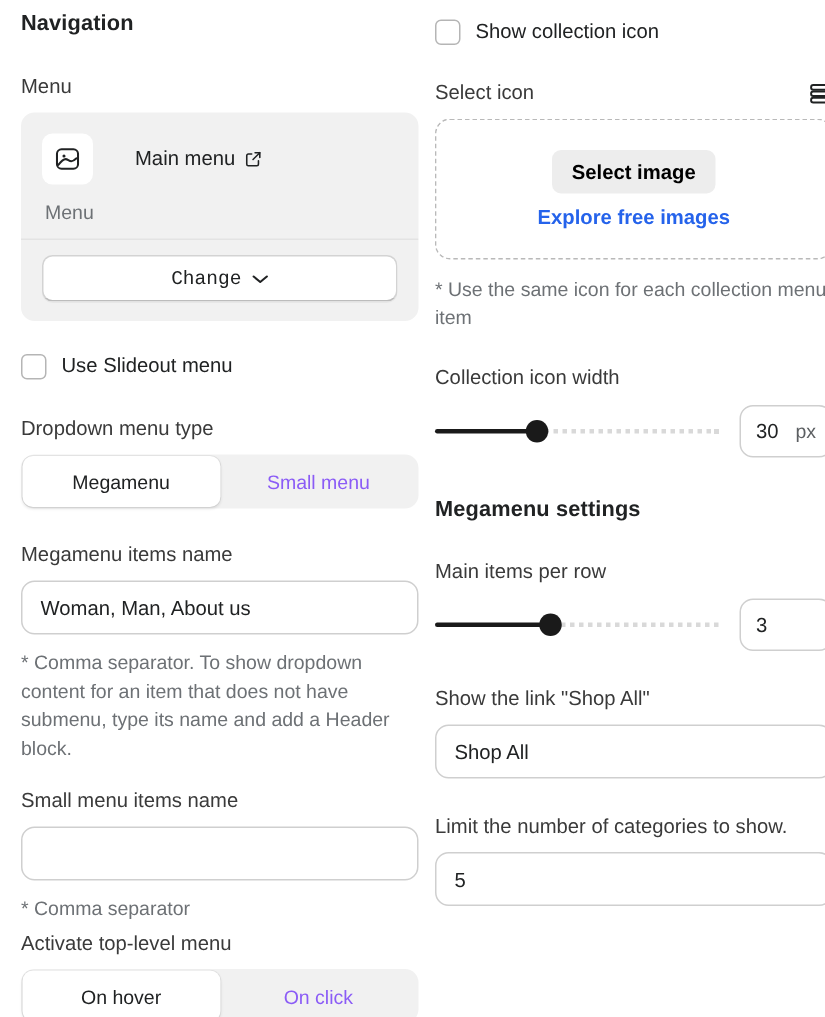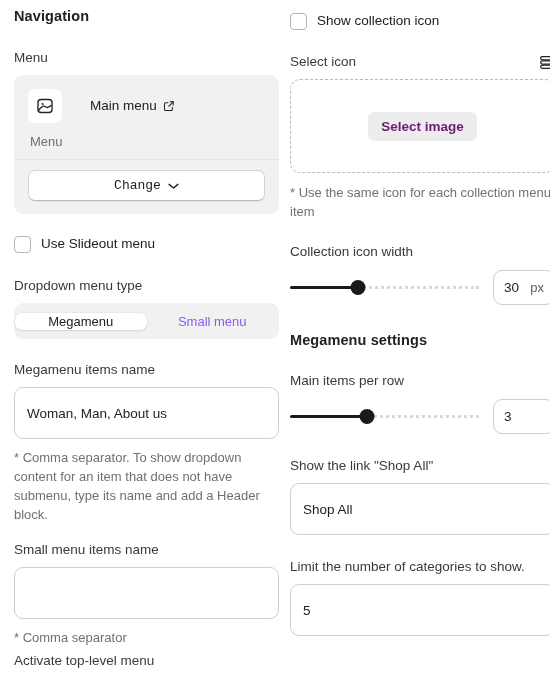--- a/index.html
+++ b/index.html
@@ -115,21 +115,20 @@
   }
   .checkrow .label { font-size: 13.5px; color: #202223; }
 
   
   .segmented {
     display: flex;
     background: #f1f1f1;
     border-radius: 9px;
     padding: 1px;
     height: 36px;
-    align-items: center;
   }
   .seg {
     flex: 1;
     display: flex; align-items: center; justify-content: center;
     font-size: 13px;
     color: #8b5cf6;
     border-radius: 7px;
     cursor: pointer;
     font-family: inherit;
     border: none;
@@ -137,21 +136,21 @@
   }
   .seg.active {
     background: #ffffff;
     color: #202223;
     box-shadow: 0 1px 2px rgba(0,0,0,.10), 0 0 0 .5px rgba(0,0,0,.06);
   }
 
   
   .textfield {
     width: 100%;
-    height: 52px;
+    height: 36px;
     border: 1px solid #cfcfcf;
     border-radius: 9px;
     background: #fff;
     font-family: inherit;
     font-size: 13.5px;
     color: #202223;
     padding: 0 12px;
     outline: none;
   }
   .textfield::placeholder { color: #8c9196; }
@@ -229,21 +228,21 @@
     background: #ffffff;
     height: 94px;
     display: flex;
     flex-direction: column;
     align-items: center;
     justify-content: center;
     gap: 8px;
   }
   .btn-select-image {
     background: #ededed;
-    color: #701a75;
+    color: #000000;
     border: none;
     font-family: inherit;
     font-size: 13.5px;
     font-weight: bold;
     border-radius: 6px;
     padding: 7px 13px;
     cursor: pointer;
   }
   .link-explore {
     color: #2563eb;
@@ -343,20 +342,21 @@
         <svg width="17" height="17" viewBox="0 0 20 20" fill="none" stroke="#202223" stroke-width="1.5">
           <rect x="3.2" y="3.2" width="13.6" height="3.6" rx="1.8"></rect>
           <rect x="3.2" y="8.2" width="13.6" height="3.6" rx="1.8"></rect>
           <rect x="3.2" y="13.2" width="13.6" height="3.6" rx="1.8"></rect>
         </svg>
       </span>
     </div>
 
     <div class="dropzone" style="margin-top:7px;">
       <button class="btn-select-image">Select image</button>
+      <span class="link-explore">Explore free images</span>
     </div>
 
     <div class="help" style="margin-top:10px;">* Use the same icon for each collection menu item</div>
 
     <div class="label" style="margin-top:21px;">Collection icon width</div>
 
     <div class="slider-row" style="margin-top:8px;">
       <div class="slider">
         <div class="track-filled" style="width:36%;"></div>
         <div class="track-rest" style="width:64%;"></div>

